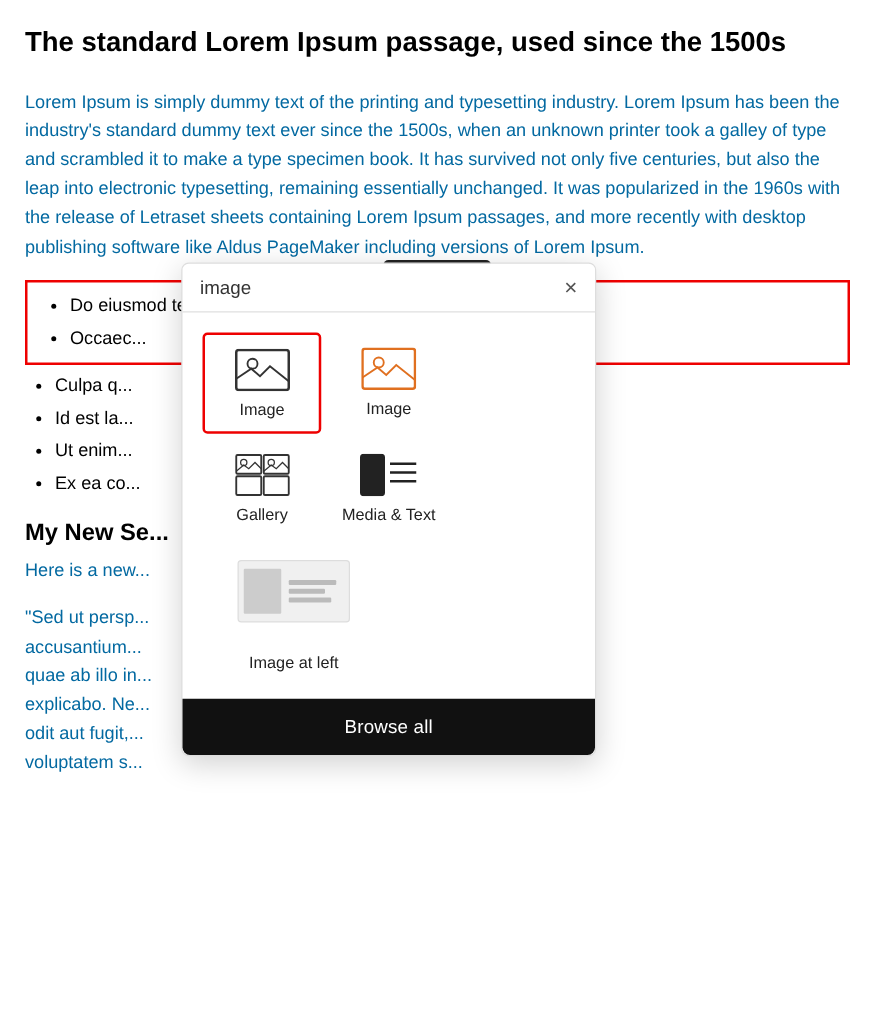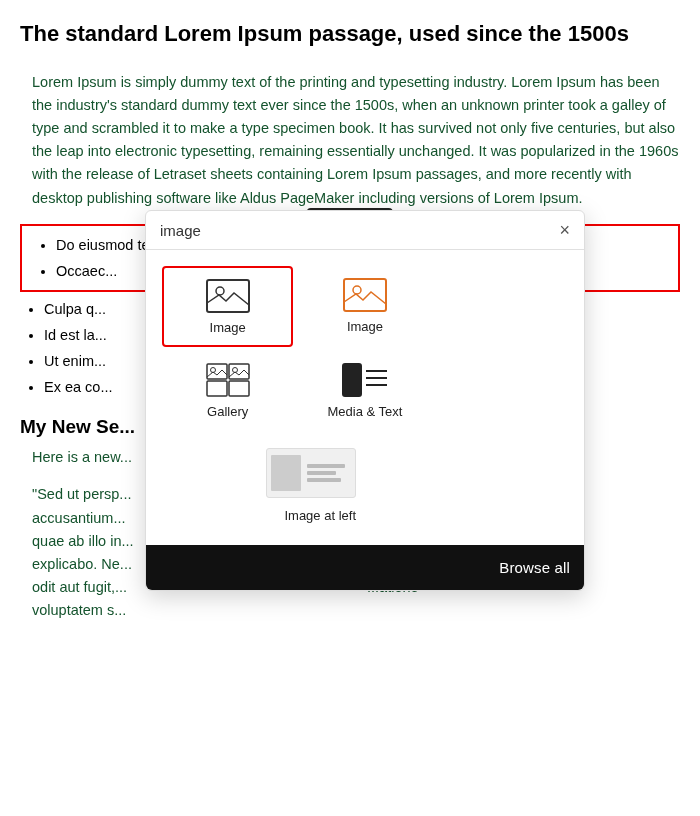--- a/index.html
+++ b/index.html
@@ -21,23 +21,22 @@
     h1.main-title {
       font-size: 22px;
       font-weight: 700;
       margin-bottom: 22px;
       line-height: 1.3;
     }
 
     .body-text {
       font-size: 14.5px;
       line-height: 1.6;
-      color: #14532d;
+      color: #0369a1;
       margin-bottom: 14px;
-      margin-left: 12px;
     }
 
     .selected-block {
       border: 2px solid #e00;
       position: relative;
       padding: 6px 10px 6px 10px;
       margin-bottom: 0;
     }
 
     .add-block-btn {
@@ -80,21 +79,21 @@
       font-size: 19px;
       font-weight: 700;
       margin-bottom: 8px;
     }
 
     
     .block-picker {
       position: absolute;
       top: 210px;
       left: 145px;
-      width: 440px;
+      width: 332px;
       background: #fff;
       border: 1px solid #ddd;
       border-radius: 6px;
       box-shadow: 0 6px 24px rgba(0,0,0,0.18);
       z-index: 200;
       padding-bottom: 0;
     }
 
     .search-row {
       display: flex;
@@ -164,39 +163,38 @@
     .block-row-2 {
       display: grid;
       grid-template-columns: repeat(2, 1fr);
       padding: 4px 16px 12px 16px;
       gap: 10px 6px;
     }
 
     .block-item-wide {
       display: flex;
       flex-direction: column;
-      align-items: flex-end;
+      align-items: center;
       padding: 10px 6px;
       border-radius: 4px;
       cursor: pointer;
-      gap: 10px;
+      gap: 24px;
     }
 
     .browse-all-btn {
       width: 100%;
       background: #111;
       color: #fff;
       border: none;
       padding: 14px;
       font-size: 15px;
       font-weight: 500;
       cursor: pointer;
       border-radius: 0 0 6px 6px;
       letter-spacing: 0.01em;
-      text-align: right;
     }
 
     .small-thumb {
       width: 90px;
       height: 50px;
       background: #f0f0f0;
       border: 1px solid #ddd;
       border-radius: 3px;
       position: relative;
       display: flex;

